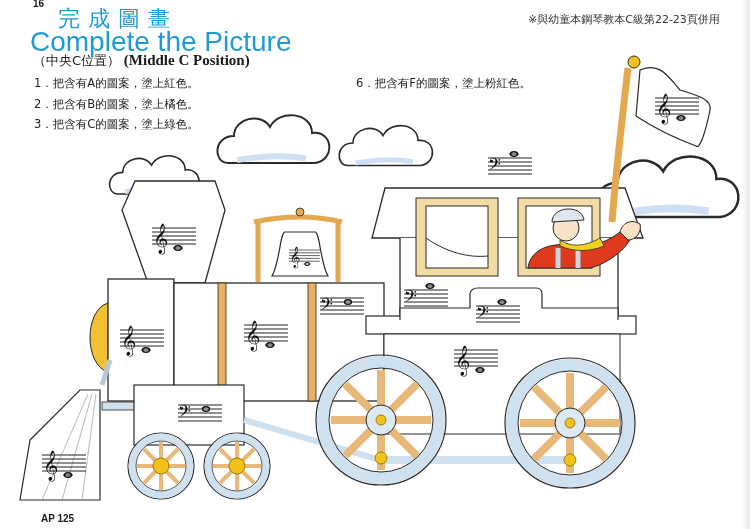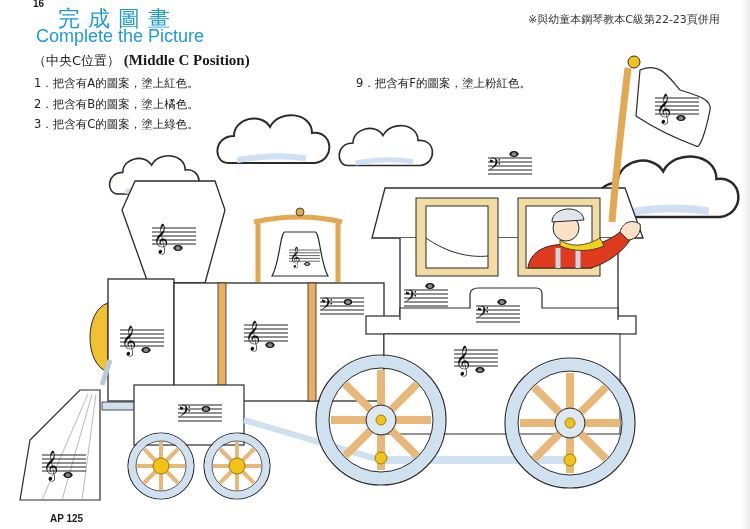--- a/index.html
+++ b/index.html
@@ -1,28 +1,28 @@
 <!DOCTYPE html>
 <html><head>
 <meta charset="utf-8">
 <style>
   html, body { margin: 0; padding: 0; background: #ffffff; }
   body { width: 750px; height: 529px; position: relative; overflow: hidden;
          font-family: "DejaVu Sans", sans-serif; color: #1a1a1a; }
   .page-num { position: absolute; left: 33px; top: -2px; font-size: 10px; font-weight: bold; font-family: "Liberation Sans", sans-serif; }
   .title-zh { position: absolute; left: 58px; top: 4px; font-size: 22px; color: #1e9ad6; letter-spacing: 8px; font-family: "DejaVu Sans", sans-serif; }
-  .title-en { position: absolute; left: 36px; top: 26px; font-size: 18px; color: #1e9ad6; font-family: "Liberation Sans", sans-serif; }
+  .title-en { position: absolute; left: 30px; top: 26px; font-size: 28px; color: #1e9ad6; font-family: "Liberation Sans", sans-serif; }
   .subtitle { position: absolute; left: 33px; top: 52px; font-size: 15px; font-weight: bold; font-family: "Liberation Serif", serif; }
   .subtitle .zh { font-family: "DejaVu Sans", sans-serif; font-size: 13px; font-weight: normal; }
   .note { position: absolute; left: 528px; top: 12px; font-size: 11px; color: #333; }
   .instr { position: absolute; font-size: 11.5px; line-height: 20.5px; color: #222; }
   .instr-left { left: 34px; top: 73px; }
   .instr-right { left: 356px; top: 73px; }
   .instr div { white-space: nowrap; }
-  .footer { position: absolute; left: 50px; top: 513px; font-size: 10px; font-weight: bold; font-family: "Liberation Sans", sans-serif; }
+  .footer { position: absolute; left: 41px; top: 513px; font-size: 10px; font-weight: bold; font-family: "Liberation Sans", sans-serif; }
   .edge { position: absolute; right: 0; top: 0; width: 8px; height: 529px; background: linear-gradient(to right, #ffffff, #e8e8e8); }
   svg.art { position: absolute; left: 0; top: 0; }
 </style>
 </head>
 <body>
 
 <div class="page-num">16</div>
 <div class="title-zh">完成圖畫</div>
 <div class="title-en">Complete the Picture</div>
 <div class="subtitle">
@@ -30,21 +30,21 @@
   <span>(Middle C Position)</span>
 </div>
 <div class="note">※與幼童本鋼琴教本C級第22-23頁併用</div>
 
 <div class="instr instr-left">
   <div>1．把含有A的圖案，塗上紅色。</div>
   <div>2．把含有B的圖案，塗上橘色。</div>
   <div>3．把含有C的圖案，塗上綠色。</div>
 </div>
 <div class="instr instr-right">
-  <div>9．把含有F的圖案，塗上粉紅色。</div>
+  <div>6．把含有F的圖案，塗上粉紅色。</div>
 </div>
 
 <svg class="art" width="750" height="529" viewBox="0 0 750 529">
   <defs>
     <g id="staff">
       <line x1="0" y1="0" x2="44" y2="0" stroke="#222" stroke-width="1"></line>
       <line x1="0" y1="4" x2="44" y2="4" stroke="#222" stroke-width="1"></line>
       <line x1="0" y1="8" x2="44" y2="8" stroke="#222" stroke-width="1"></line>
       <line x1="0" y1="12" x2="44" y2="12" stroke="#222" stroke-width="1"></line>
       <line x1="0" y1="16" x2="44" y2="16" stroke="#222" stroke-width="1"></line>

